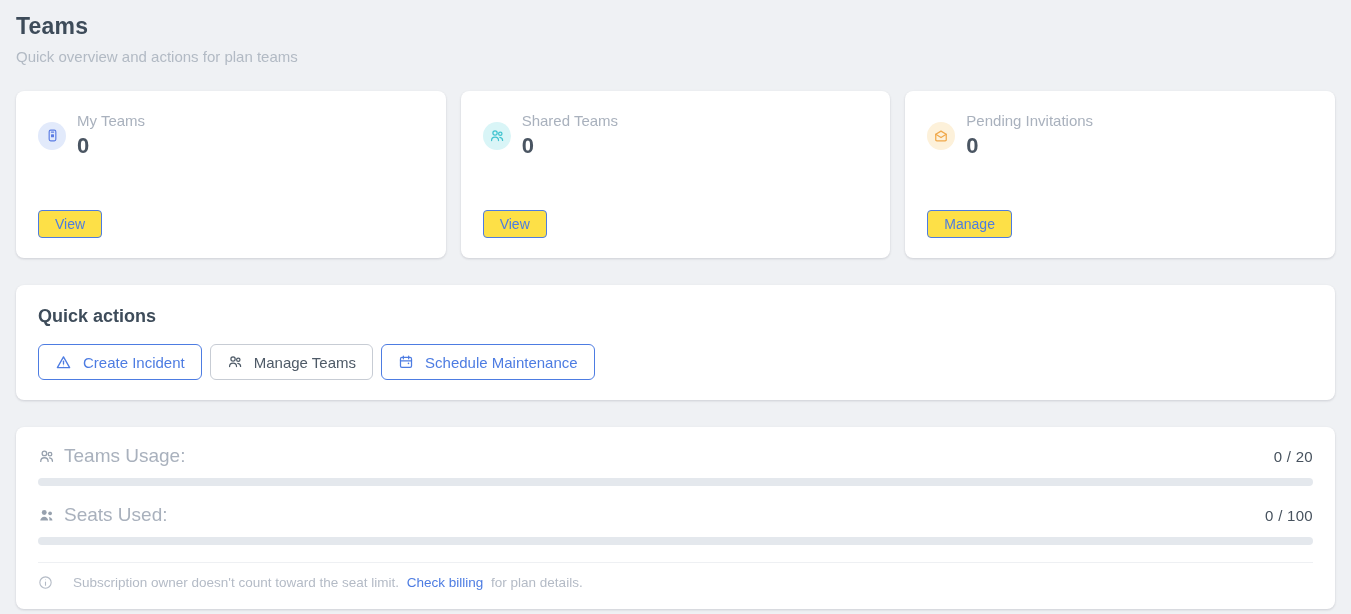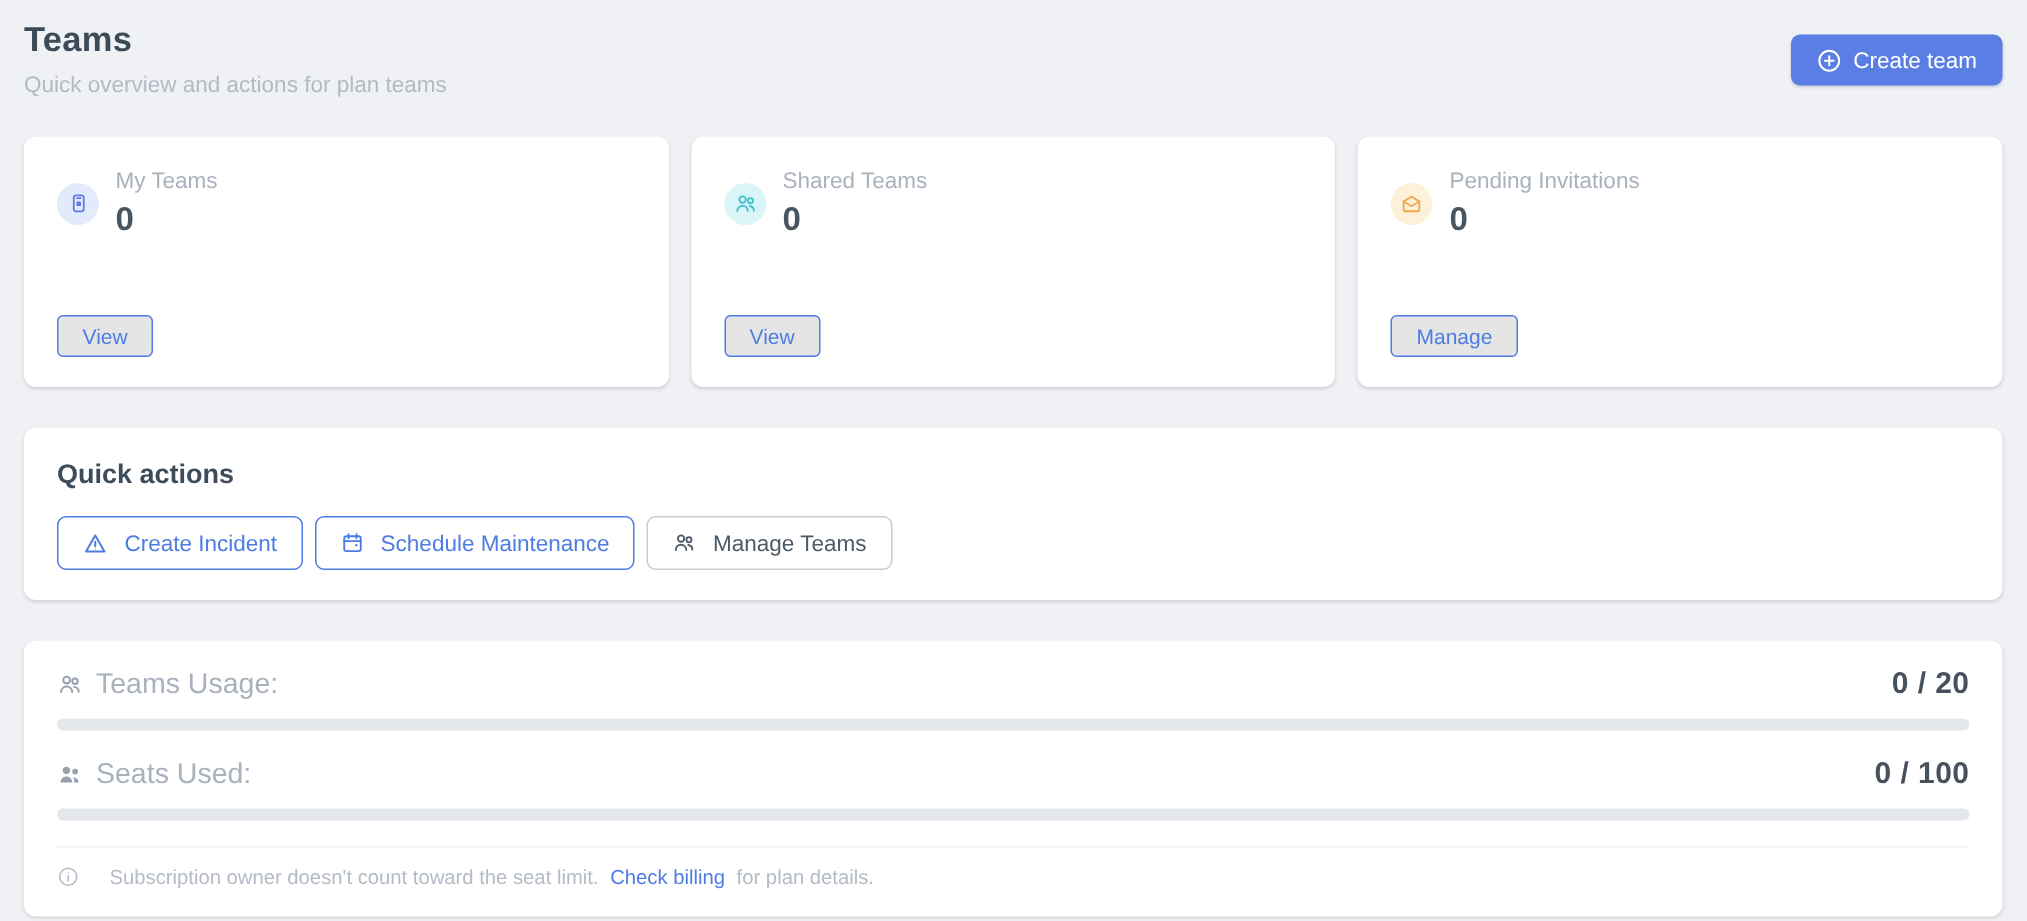--- a/index.html
+++ b/index.html
@@ -37,21 +37,21 @@
   .icon-circle {
     width: 28px; height: 28px; border-radius: 50%;
     display: flex; align-items: center; justify-content: center; flex: 0 0 28px;
   }
   .icon-circle.blue  { background: #e2eafb; color: #5b7ce3; }
   .icon-circle.teal  { background: #d9f5f7; color: #3fc3cf; }
   .icon-circle.amber { background: #fdf1da; color: #f0a84a; }
   .card-label { font-size: 15px; color: #a9b1bd; }
   .card-value { font-size: 22px; font-weight: bold; color: #4a5562; margin-top: 4px; }
   .btn-outline {
-    align-self: flex-start; background: #e5e5e5; border: 1px solid #4d7ce2; color: #4d7ce2;
+    align-self: flex-start; background: #fde047; border: 1px solid #4d7ce2; color: #4d7ce2;
     border-radius: 4px; font-size: 14px; font-family: inherit; padding: 5px 16px; cursor: pointer;
   }
 
   
   .panel {
     background: #fff; border-radius: 8px; margin-top: 27px; padding: 20px 22px;
     box-shadow: 0 1px 3px rgba(16,24,40,.10), 0 1px 2px rgba(16,24,40,.05);
   }
   .qa-title { margin: 1px 0 0; font-size: 18px; font-weight: 600; color: #3e4c5a; }
   .actions-row { display: flex; gap: 8px; margin-top: 17px; }
@@ -63,50 +63,41 @@
   .action-btn svg { display: block; }
   .action-primary { color: #4d7ce2; border-color: #4d7ce2; }
   .action-neutral { color: #4e5a67; border-color: #c7ccd4; }
 
   
   .usage { padding: 18px 22px 19px; }
   .usage-row { display: flex; justify-content: space-between; align-items: center; }
   .usage-row.second { margin-top: 18px; }
   .usage-left { display: flex; align-items: center; gap: 9px; color: #a9b1bd; font-size: 19px; }
   .usage-left svg { color: #97a1ae; display: block; }
-  .usage-value { font-weight: bold; color: #47525e; font-size: 20px; letter-spacing: .3px; }
+  .usage-value { font-weight: normal; color: #47525e; font-size: 15px; letter-spacing: .3px; }
   .progress { height: 8px; background: #e4e8ed; border-radius: 4px; margin-top: 11px; overflow: hidden; }
   .progress-fill { height: 100%; background: #5b7ee4; border-radius: 4px; width: 0; }
   .divider { border: none; border-top: 1px solid #eef0f3; margin: 17px 0 0; }
   .seats-row { margin-top: 16px; }
   .seats-value-num { font-weight: bold; color: #47525e; font-size: 15px; }
   .seats-value-suffix { color: #a2abb8; font-size: 15px; font-weight: normal; }
   .note { display: flex; align-items: center; gap: 20px; margin-top: 12px; color: #b4bbc6; font-size: 13.5px; }
   .note svg { display: block; flex: 0 0 auto; }
   .note-link { color: #4d7ce2; text-decoration: none; margin: 0 4px; cursor: pointer; }
 </style>
 </head>
 <body>
 
 <div class="page">
 
   <header class="page-header">
     <div>
       <h1 class="page-title">Teams</h1>
       <p class="page-subtitle">Quick overview and actions for plan teams</p>
     </div>
-    <button class="btn-primary">
-      <span>
-        <svg width="17" height="17" viewBox="0 0 18 18" fill="none" stroke="currentColor" stroke-width="1.4" stroke-linecap="round">
-          <circle cx="9" cy="9" r="7"></circle>
-            <path d="M9 5.9v6.2M5.9 9h6.2"></path>
-        </svg>
-      </span>
-      <span>Create team</span>
-    </button>
   </header>
 
   <div class="cards-row">
 
     <div class="card">
       <div class="card-top">
         <span class="icon-circle blue">
           <svg width="15" height="15" viewBox="0 0 18 18" fill="none" stroke="currentColor" stroke-width="1.4" stroke-linecap="round">
             <rect x="5" y="2.6" width="8" height="12.8" rx="1.8"></rect>
             <path d="M7.6 4.9h2.8"></path>
@@ -165,41 +156,41 @@
         <span>
           <svg width="17" height="17" viewBox="0 0 18 18" fill="none" stroke="currentColor" stroke-width="1.4" stroke-linecap="round" stroke-linejoin="round">
             <path d="M9 3.1l6.5 11.3H2.5z"></path>
             <path d="M9 7.6v3.1"></path>
             <circle cx="9" cy="12.6" r="0.4" fill="currentColor" stroke="none"></circle>
           </svg>
         </span>
         <span>Create Incident</span>
       </button>
 
-      <button class="action-btn action-primary">
-        <span>
-          <svg width="16" height="16" viewBox="0 0 18 18" fill="none" stroke="currentColor" stroke-width="1.4" stroke-linecap="round">
-            <rect x="2.8" y="3.9" width="12.4" height="11.2" rx="1.6"></rect>
-            <path d="M6 2.4v3M12 2.4v3M2.8 7.6h12.4"></path>
-            <circle cx="11.8" cy="10.6" r="0.9" fill="currentColor" stroke="none"></circle>
-          </svg>
-        </span>
-        <span>Schedule Maintenance</span>
-      </button>
-
       <button class="action-btn action-neutral">
         <span>
           <svg width="16" height="16" viewBox="0 0 18 18" fill="none" stroke="currentColor" stroke-width="1.4" stroke-linecap="round">
             <circle cx="6.8" cy="5.7" r="2.4"></circle>
             <path d="M2.9 14.2c0-2.2 1.7-3.9 3.9-3.9s3.9 1.7 3.9 3.9"></path>
             <circle cx="12.7" cy="6.5" r="1.9"></circle>
             <path d="M12.2 10.5c1.8.3 3.1 1.8 3.1 3.5"></path>
           </svg>
         </span>
         <span>Manage Teams</span>
+      </button>
+
+      <button class="action-btn action-primary">
+        <span>
+          <svg width="16" height="16" viewBox="0 0 18 18" fill="none" stroke="currentColor" stroke-width="1.4" stroke-linecap="round">
+            <rect x="2.8" y="3.9" width="12.4" height="11.2" rx="1.6"></rect>
+            <path d="M6 2.4v3M12 2.4v3M2.8 7.6h12.4"></path>
+            <circle cx="11.8" cy="10.6" r="0.9" fill="currentColor" stroke="none"></circle>
+          </svg>
+        </span>
+        <span>Schedule Maintenance</span>
       </button>
 
     </div>
   </section>
 
   <section class="panel usage">
 
     <div class="usage-row">
       <div class="usage-left">
         <span>

